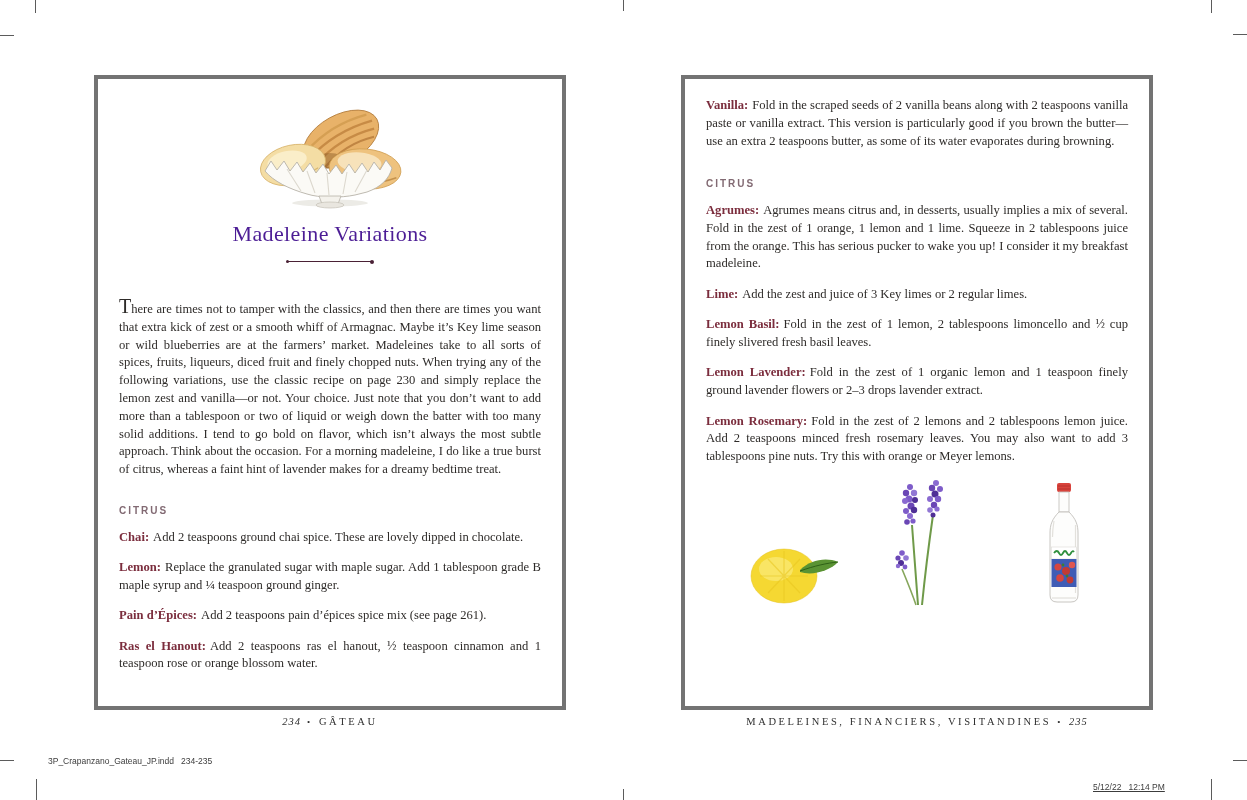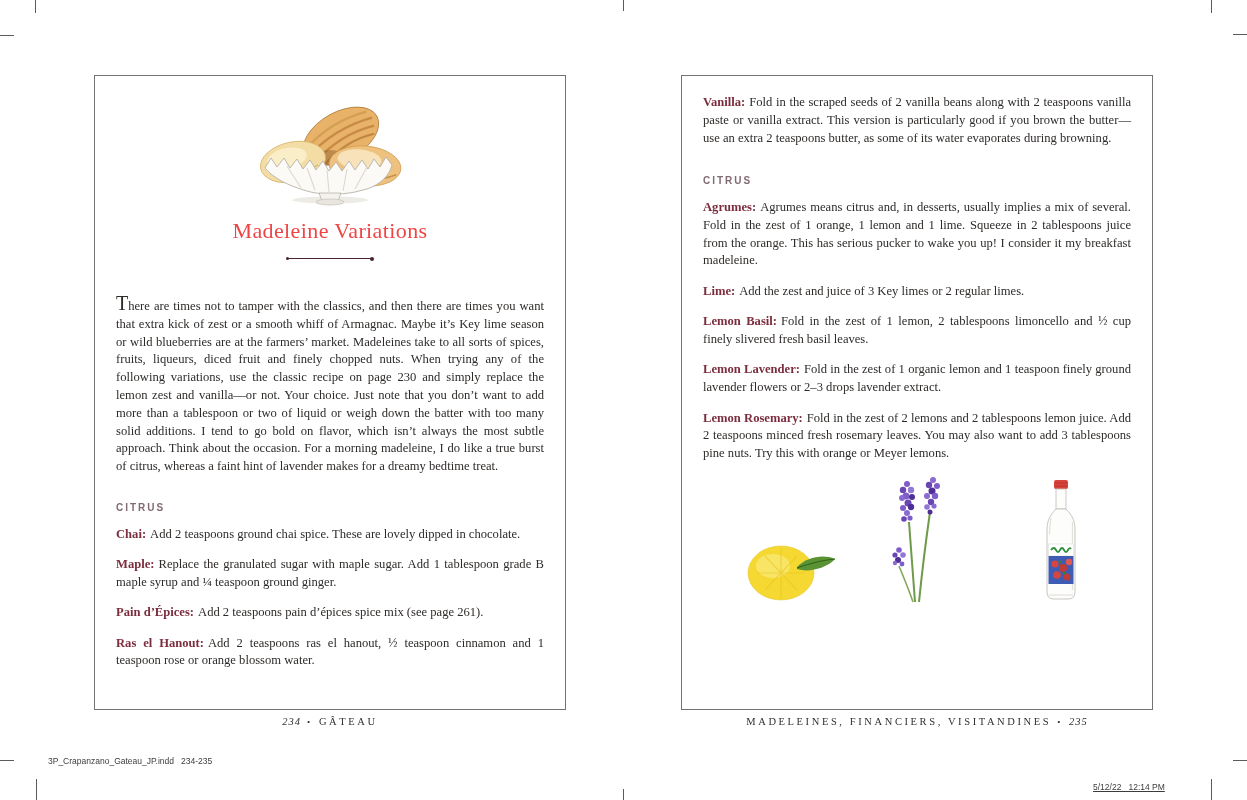--- a/index.html
+++ b/index.html
@@ -5,29 +5,29 @@
   html,body{margin:0;padding:0;background:#ffffff;}
   .canvas{position:relative;width:1247px;height:800px;background:#ffffff;overflow:hidden;
           font-family:"Liberation Serif",serif;color:#2e2b29;}
 
   
   .mark{position:absolute;background:#5b5b5b;}
   .mark-v{width:1px;}
   .mark-h{height:1px;}
 
   
-  .page{position:absolute;top:75px;width:472px;height:635px;border:1px solid #737373;
+  .page{position:absolute;top:75px;width:472px;height:635px;border:4px solid #737373;
         box-sizing:border-box;padding:0 21px;background:#ffffff;}
   .page-left{left:94px;}
   .page-right{left:681px;}
 
   
   .illus-madeleines{width:190px;height:112px;margin:18px auto 0;}
   .page-title{margin-top:12px;text-align:center;font-size:22px;letter-spacing:.4px;
-              color:#ef4444;font-weight:400;}
+              color:#4c1d95;font-weight:400;}
   .divider{position:relative;width:84px;height:1px;background:#4a2135;margin:14px auto 0;}
   .divider::before,.divider::after{content:"";position:absolute;top:-1.5px;width:4px;height:4px;
               border-radius:50%;background:#4a2135;}
   .divider::before{left:-2px;width:3px;height:3px;top:-1px;}
   .divider::after{right:-2px;}
   .intro{margin-top:34px;font-size:12.6px;line-height:17.8px;text-align:justify;}
   .dropcap{font-size:20px;line-height:1;}
 
   .section-heading{margin-top:26px;font-family:"Liberation Sans",sans-serif;font-size:10px;
               font-weight:700;letter-spacing:2px;color:#826a73;}
@@ -110,21 +110,21 @@
     </div>
 
     <div class="page-title">Madeleine Variations</div>
     <div class="divider"></div>
 
     <p class="intro"><span class="dropcap">T</span><span>here are times not to tamper with the classics, and then there are times you want that extra kick of zest or a smooth whiff of Armagnac. Maybe it’s Key lime season or wild blueberries are at the farmers’ market. Madeleines take to all sorts of spices, fruits, liqueurs, diced fruit and finely chopped nuts. When trying any of the following variations, use the classic recipe on page 230 and simply replace the lemon zest and vanilla—or not. Your choice. Just note that you don’t want to add more than a tablespoon or two of liquid or weigh down the batter with too many solid additions. I tend to go bold on flavor, which isn’t always the most subtle approach. Think about the occasion. For a morning madeleine, I do like a true burst of citrus, whereas a faint hint of lavender makes for a dreamy bedtime treat.</span></p>
 
     <div class="section-heading">CITRUS</div>
 
     <p class="entry"><span class="term">Chai:</span><span>Add 2 teaspoons ground chai spice. These are lovely dipped in chocolate.</span></p>
-    <p class="entry"><span class="term">Maple:</span><span>Replace the granulated sugar with maple sugar. Add 1 tablespoon grade B maple syrup and ¼ teaspoon ground ginger.</span></p>
+    <p class="entry"><span class="term">Lemon:</span><span>Replace the granulated sugar with maple sugar. Add 1 tablespoon grade B maple syrup and ¼ teaspoon ground ginger.</span></p>
     <p class="entry"><span class="term">Pain d’Épices:</span><span>Add 2 teaspoons pain d’épices spice mix (see page 261).</span></p>
     <p class="entry"><span class="term">Ras el Hanout:</span><span>Add 2 teaspoons ras el hanout, ½ teaspoon cinnamon and 1 teaspoon rose or orange blossom water.</span></p>
   </div>
 
   <div class="page page-right">
 
     <p class="entry first"><span class="term">Vanilla:</span><span>Fold in the scraped seeds of 2 vanilla beans along with 2 teaspoons vanilla paste or vanilla extract. This version is particularly good if you brown the butter—use an extra 2 teaspoons butter, as some of its water evaporates during browning.</span></p>
 
     <div class="section-heading">CITRUS</div>
 

